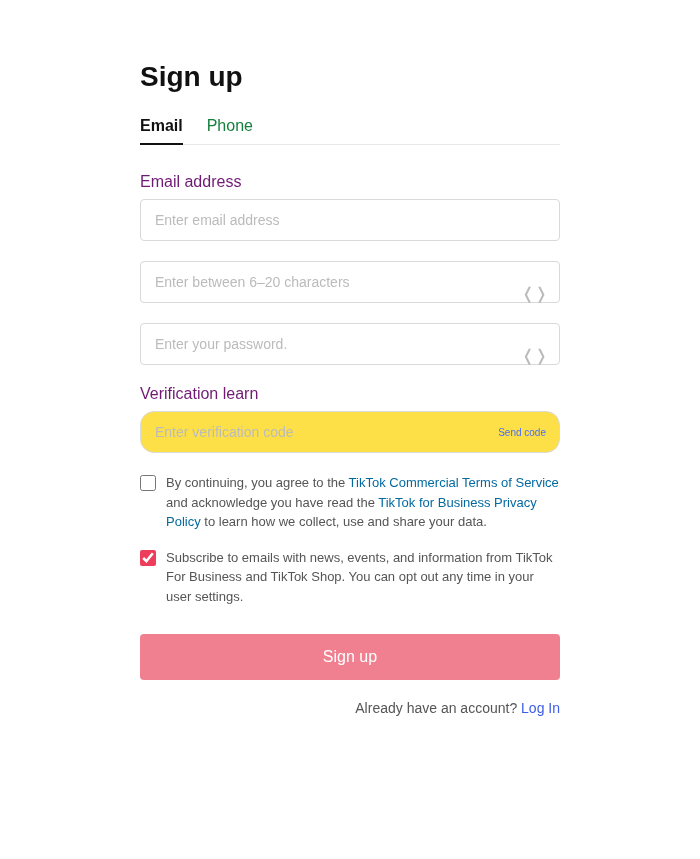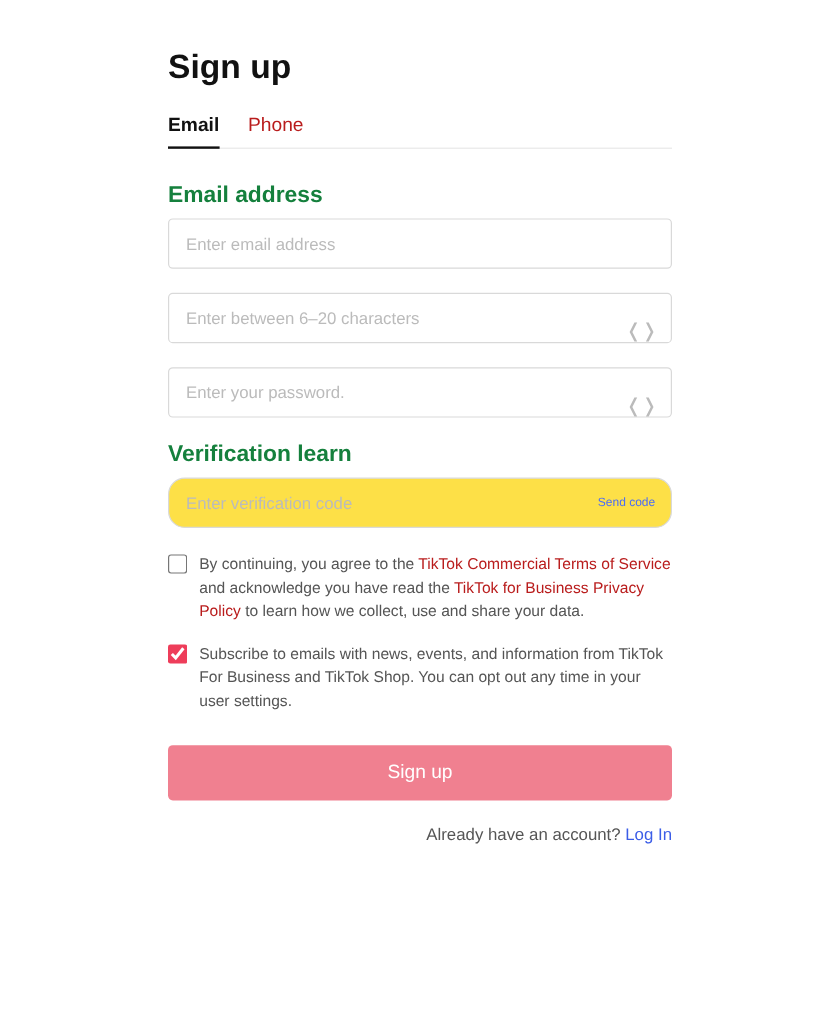--- a/index.html
+++ b/index.html
@@ -7,58 +7,57 @@
       font-family: -apple-system, BlinkMacSystemFont, 'Segoe UI', sans-serif;
       background: #fff;
       display: flex;
       justify-content: center;
       align-items: flex-start;
       min-height: 859px;
       width: 700px;
     }
     .form-container {
       width: 460px;
-      padding: 40px 20px 40px 20px;
+      padding: 61px 20px 40px 20px;
       margin: 0 auto;
     }
     .page-title {
       font-size: 28px;
       font-weight: 700;
       color: #111;
       margin-bottom: 24px;
     }
     .tabs {
       display: flex;
       gap: 24px;
       margin-bottom: 28px;
       border-bottom: 1px solid #e8e8e8;
       margin-top: 20px;
     }
     .tab {
       font-size: 16px;
       padding-bottom: 8px;
       cursor: pointer;
-      color: #b91c1c;
+      color: #15803d;
       border-bottom: 2px solid transparent;
       margin-bottom: -1px;
     }
     .tab.active {
       color: #111;
       font-weight: 600;
       border-bottom: 2px solid #111;
     }
     .field-group {
       margin-bottom: 20px;
     }
     .field-label {
-      font-size: 19px;
-      color: #15803d;
+      font-size: 16px;
+      color: #701a75;
       margin-bottom: 8px;
       display: block;
-      font-weight: bold;
     }
     .input-wrapper {
       position: relative;
       display: flex;
       align-items: flex-end;
     }
     .text-input {
       width: 100%;
       padding: 12px 40px 12px 14px;
       border: 1px solid #d9d9d9;
@@ -121,21 +120,21 @@
       flex-shrink: 0;
       cursor: pointer;
       accent-color: #ee3d5a;
     }
     .checkbox-label {
       font-size: 13px;
       color: #555;
       line-height: 1.5;
     }
     .link-text {
-      color: #b91c1c;
+      color: #0369a1;
       text-decoration: none;
     }
     .signup-btn {
       width: 100%;
       padding: 14px;
       background: #f08090;
       color: #fff;
       border: none;
       border-radius: 4px;
       font-size: 16px;

